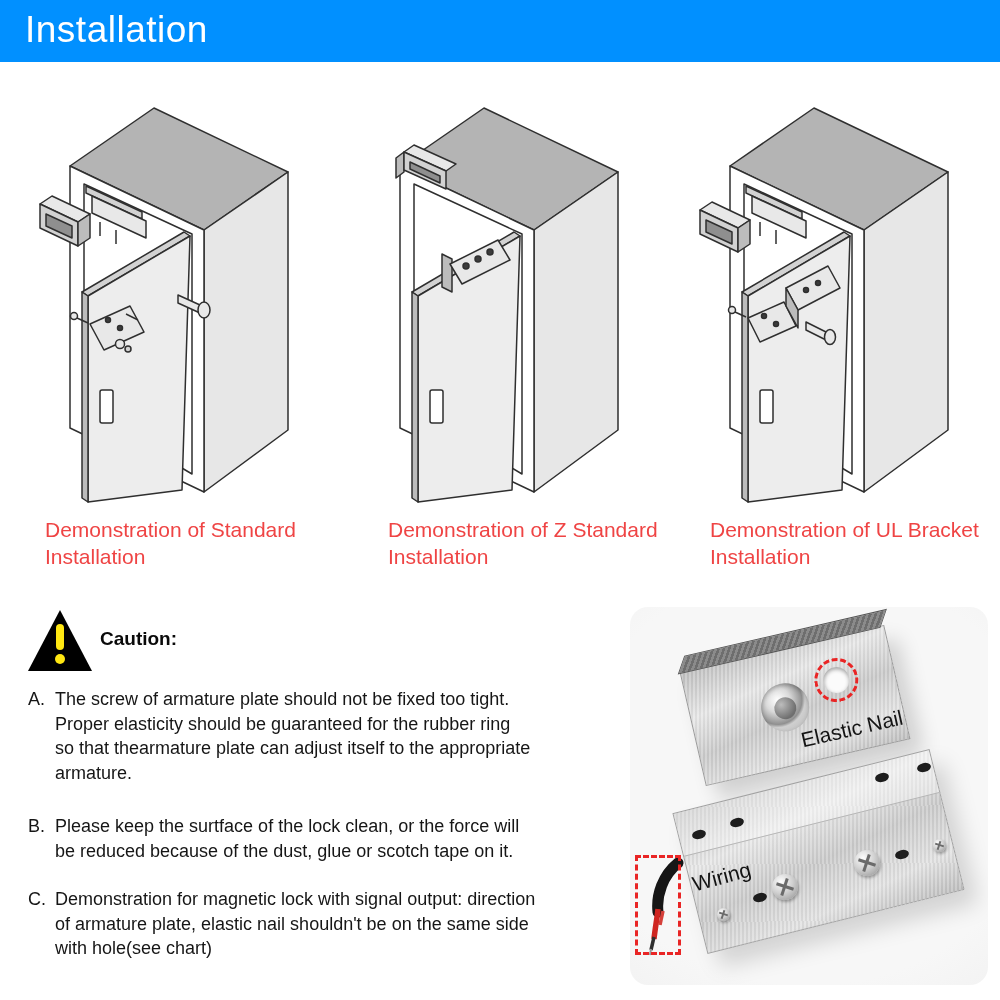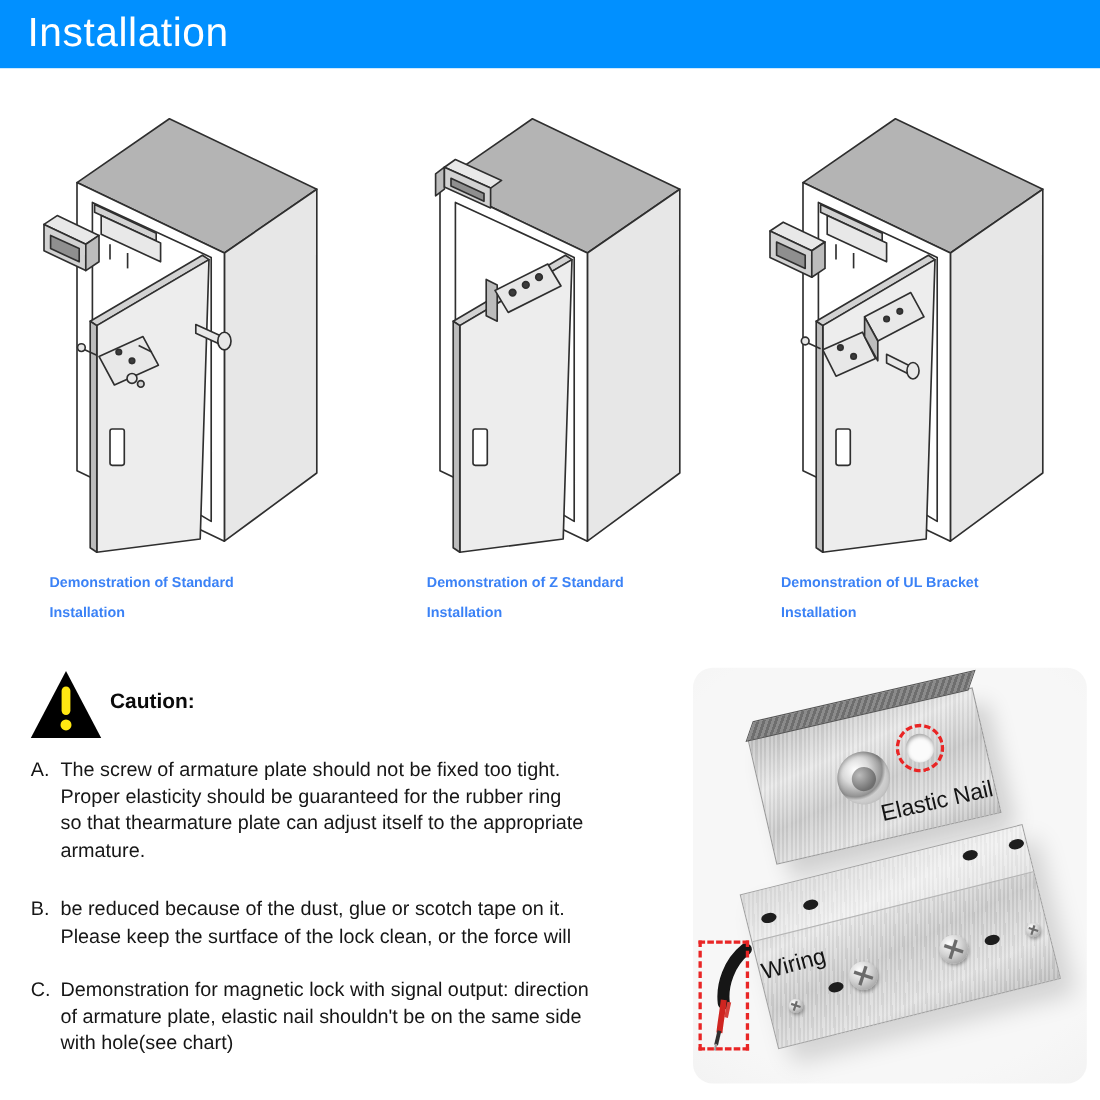--- a/index.html
+++ b/index.html
@@ -22,21 +22,21 @@
   .f-door  { fill:#ededed; }
   .p-light { fill:#e8e8e8; }
   .p-mid   { fill:#d2d2d2; }
   .p-dark  { fill:#bcbcbc; }
   .p-slot  { fill:#8f8f8f; }
   .dot     { fill:#3c3c3c; stroke:none; }
   .handle  { fill:#ffffff; stroke-width:2; }
   .tick    { stroke:#4a4a4a; stroke-width:3; }
   .thin    { stroke:#555; stroke-width:1.5; }
 
-  .cap { position:absolute; top:516px; width:300px; font-size:13px; font-weight:bold; color:#3b82f6; line-height:27px; }
+  .cap { position:absolute; top:516px; width:300px; font-size:21px; font-weight:normal; color:#ef4444; line-height:27px; }
   .cap1 { left:45px; } .cap2 { left:388px; } .cap3 { left:710px; }
   .cap span { display:block; }
 
   
   .cauticon { position:absolute; left:26px; top:608px; }
   .cauthead { position:absolute; left:100px; top:628px; font-size:19px; font-weight:bold; color:#0a0a0a; }
   .para { position:absolute; left:28px; width:610px; display:flex; font-size:18px; color:#161616; line-height:24.5px; }
   .para .lbl { width:27px; flex:0 0 27px; }
   .pA { top:687px; } .pB { top:814px; } .pC { top:887px; }
 
@@ -208,22 +208,22 @@
     <span class="txt">
       <div>The screw of armature plate should not be fixed too tight.</div>
       <div>Proper elasticity should be guaranteed for the rubber ring</div>
       <div>so that thearmature plate can adjust itself to the appropriate</div>
       <div>armature.</div>
     </span>
   </div>
   <div class="para pB">
     <span class="lbl">B.</span>
     <span class="txt">
+      <div>Please keep the surtface of the lock clean, or the force will</div>
       <div>be reduced because of the dust, glue or scotch tape on it.</div>
-      <div>Please keep the surtface of the lock clean, or the force will</div>
     </span>
   </div>
   <div class="para pC">
     <span class="lbl">C.</span>
     <span class="txt">
       <div>Demonstration for magnetic lock with signal output: direction</div>
       <div>of armature plate, elastic nail shouldn't be on the same side</div>
       <div>with hole(see chart)</div>
     </span>
   </div>

